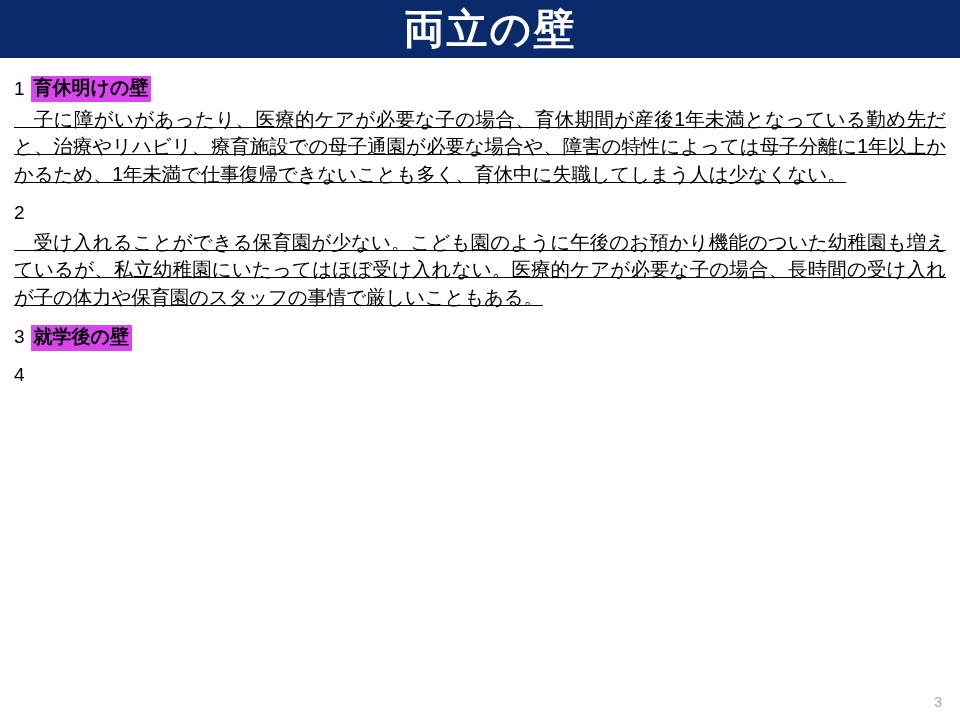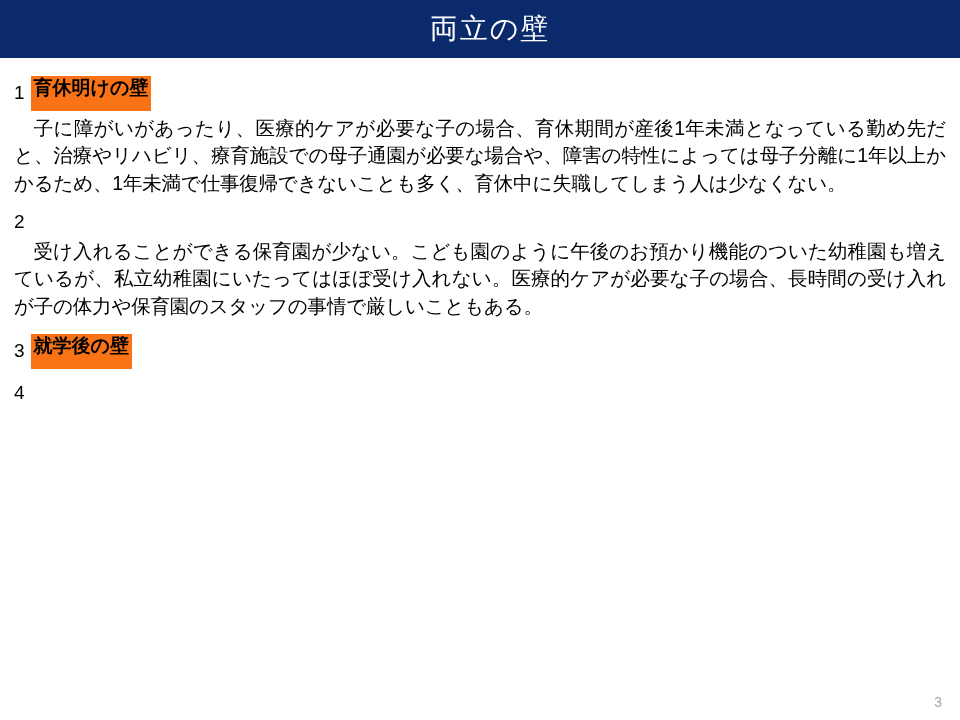--- a/index.html
+++ b/index.html
@@ -24,22 +24,22 @@
     width: 100%;
     height: 58px;
     background: #0b2a6b;
     display: flex;
     align-items: center;
     justify-content: center;
     box-sizing: border-box;
   }
   .title-text {
     color: #ffffff;
-    font-size: 28px;
-    font-weight: normal;
+    font-size: 41px;
+    font-weight: bold;
     letter-spacing: 2px;
     line-height: 1;
     margin-left: 20px;
   }
   .content {
     padding: 14px 14px 0 14px;
     box-sizing: border-box;
   }
   .section {
     margin-bottom: 13px;
@@ -53,31 +53,32 @@
     font-size: 19px;
     color: #000000;
     font-weight: normal;
     margin-right: 6px;
     line-height: 1.2;
   }
   .sec-label {
     font-size: 19px;
     font-weight: bold;
     color: #000000;
-    background: #f97316;
-    padding: 1px 3px 11px 3px;
+    background: #d946ef;
+    padding: 1px 3px 2px 3px;
     line-height: 1.2;
   }
   .sec-body {
     font-size: 19.5px;
     color: #000000;
     line-height: 1.42;
     text-align: justify;
     margin: 4px 0 0 0;
     letter-spacing: -0.2px;
+    text-decoration: underline;
   }
   .page-number {
     position: absolute;
     right: 18px;
     bottom: 10px;
     font-size: 14px;
     color: #a6a6a6;
   }
   .s1 { margin-top: 4px; }
 </style>

